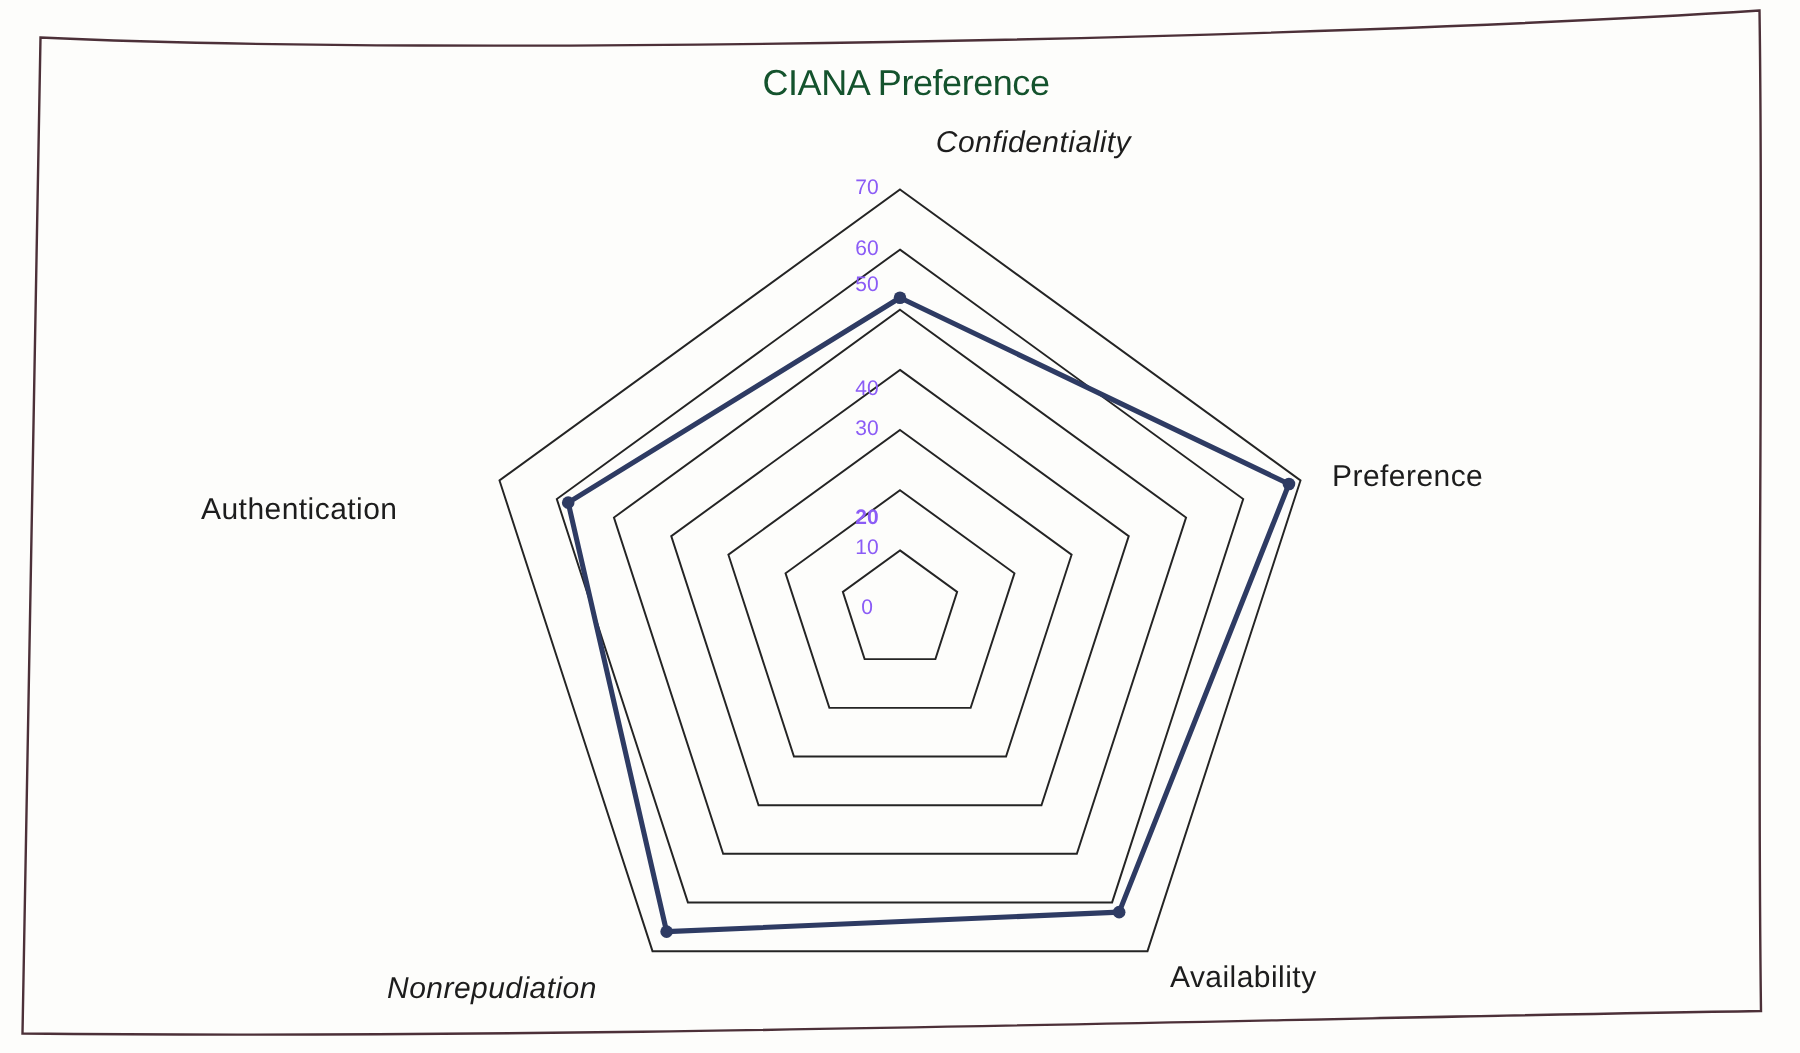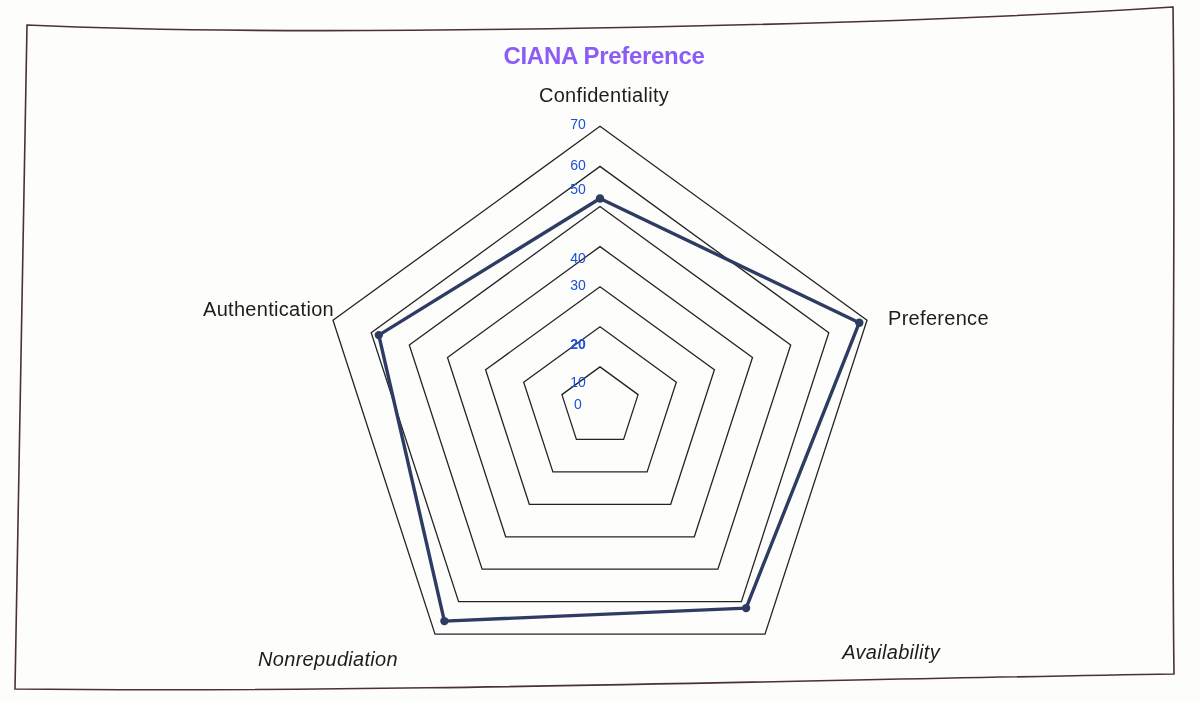--- a/index.html
+++ b/index.html
@@ -14,40 +14,40 @@
     width: 1200px; height: 702px;
     background: #fdfdfb;
   }
   svg { position: absolute; left: 0; top: 0; }
   .frame { fill: none; stroke: #4c3038; stroke-width: 1.6; }
   .ring  { fill: none; stroke: #242424; stroke-width: 1.3; }
   .series-line { fill: none; stroke-width: 3.4; stroke-linejoin: round; stroke-linecap: round; }
   .chart-title {
     position: absolute; left: 404px; top: 42px; width: 400px;
     text-align: center;
-    font-size: 24px; font-weight: bold; letter-spacing: -0.3px;
-    color: #8b5cf6;
+    font-size: 24px; font-weight: normal; letter-spacing: -0.3px;
+    color: #14532d;
   }
   .axis-label {
     position: absolute;
     font-size: 20px; color: #1d1d1d; letter-spacing: 0.3px;
     white-space: nowrap;
   }
-  .ax-conf   { left: 454px; top: 84px;  width: 300px; text-align: center; }
+  .ax-conf   { left: 454px; top: 84px;  width: 300px; text-align: right; font-style: italic; }
   .ax-int    { left: 888px; top: 307px; }
-  .ax-avail  { left: 740px; top: 641px; width: 200px; text-align: right; font-style: italic; }
+  .ax-avail  { left: 780px; top: 641px; width: 200px; text-align: left; }
   .ax-nonrep { left: 228px; top: 648px; width: 200px; text-align: center; font-style: italic; }
-  .ax-auth   { left: 134px; top: 298px; width: 200px; text-align: right; }
+  .ax-auth   { left: 134px; top: 329px; width: 200px; text-align: left; }
   .tick {
     position: absolute; left: 556px; width: 44px;
     text-align: center;
-    font-size: 14px; color: #1d4ed8;
+    font-size: 14px; color: #8b5cf6;
   }
   .t0  { top: 396px; }
-  .t10 { top: 356px; margin-top: 18px; }
+  .t10 { top: 356px; }
   .t20 { top: 336px; font-weight: bold; }
   .t30 { top: 277px; }
   .t40 { top: 237px; margin-top: 13px; }
   .t50 { top: 181px; }
   .t60 { top: 157px; }
   .t70 { top: 116px; }
 </style>
 </head>
 <body>
 

